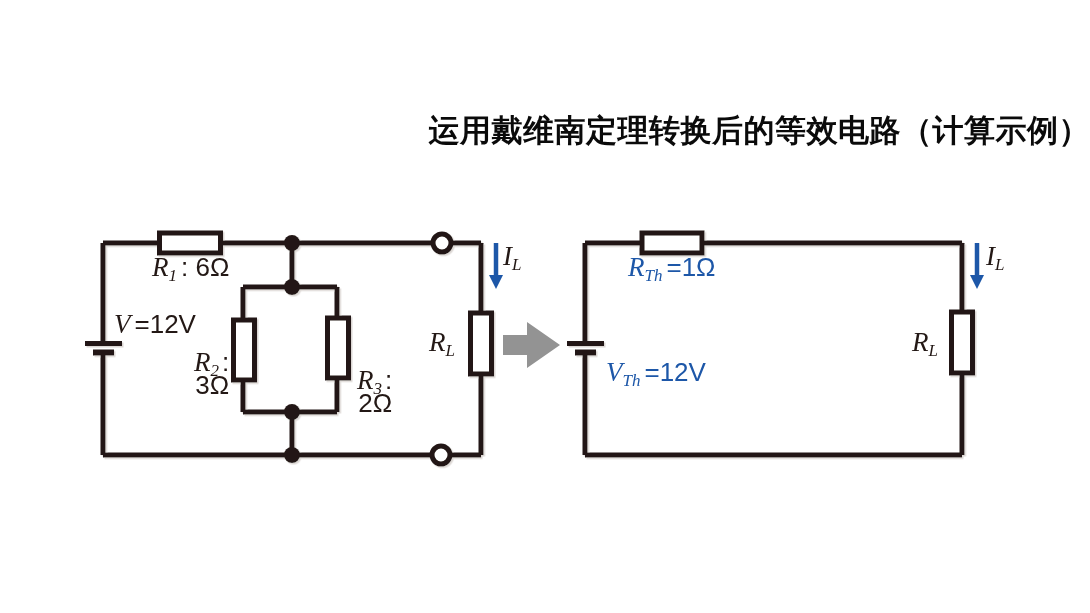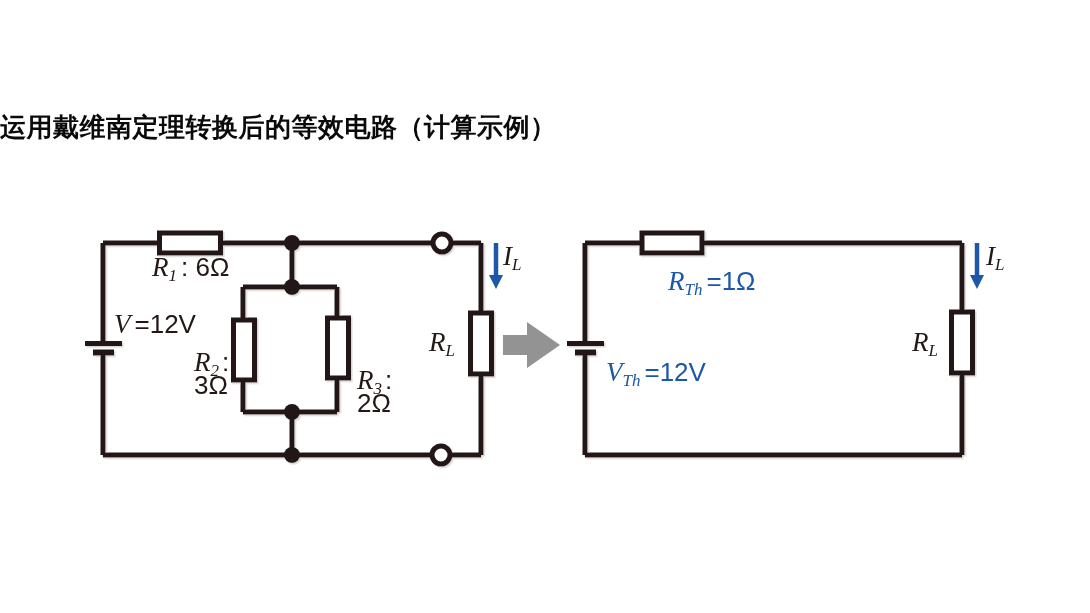--- a/index.html
+++ b/index.html
@@ -9,33 +9,34 @@
     height: 613px;
     background: #ffffff;
     overflow: hidden;
     font-family: "Liberation Sans", sans-serif;
   }
   .title {
     position: absolute;
     top: 110px;
     left: 0;
     width: 100%;
-    text-align: left;
-    font-size: 26px;
+    text-align: right;
+    font-size: 31px;
     font-weight: bold;
     letter-spacing: 0.5px;
     color: #0a0a0a;
   }
   svg.circuit-layer { position: absolute; left: 0; top: 0; }
   .lbl {
     position: absolute;
     font-size: 26px;
     color: #231815;
     white-space: nowrap;
     line-height: 23px;
+    text-align: right;
   }
   .lbl .v {
     font-family: "Liberation Serif", serif;
     font-style: italic;
     font-size: 27px;
   }
   .lbl sub {
     font-family: "Liberation Serif", serif;
     font-style: italic;
     font-size: 17px;
@@ -129,21 +130,21 @@
   </div>
 
   <div class="lbl" style="left:429px; top:331px;">
     <span class="v">R</span><sub>L</sub>
   </div>
 
   <div class="lbl" style="left:503px; top:245px;">
     <span class="v">I</span><sub>L</sub>
   </div>
 
-  <div class="lbl blue" style="left:628px; top:270px;margin-left:40px;">
+  <div class="lbl blue" style="left:628px; top:256px;">
     <span class="v">R</span><sub>Th</sub><span class="val">=1Ω</span>
   </div>
 
   <div class="lbl blue" style="left:606px; top:361px;">
     <span class="v">V</span><sub>Th</sub><span class="val">=12V</span>
   </div>
 
   <div class="lbl" style="left:912px; top:331px;">
     <span class="v">R</span><sub>L</sub>
   </div>

